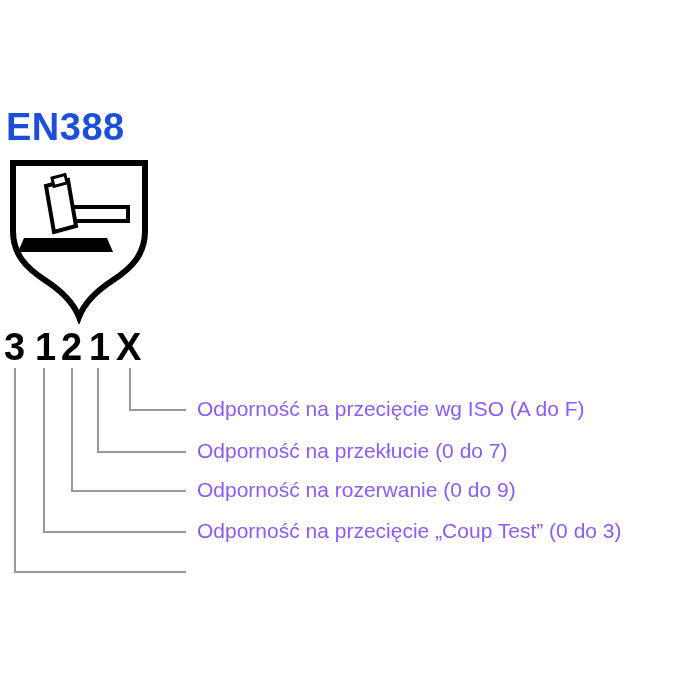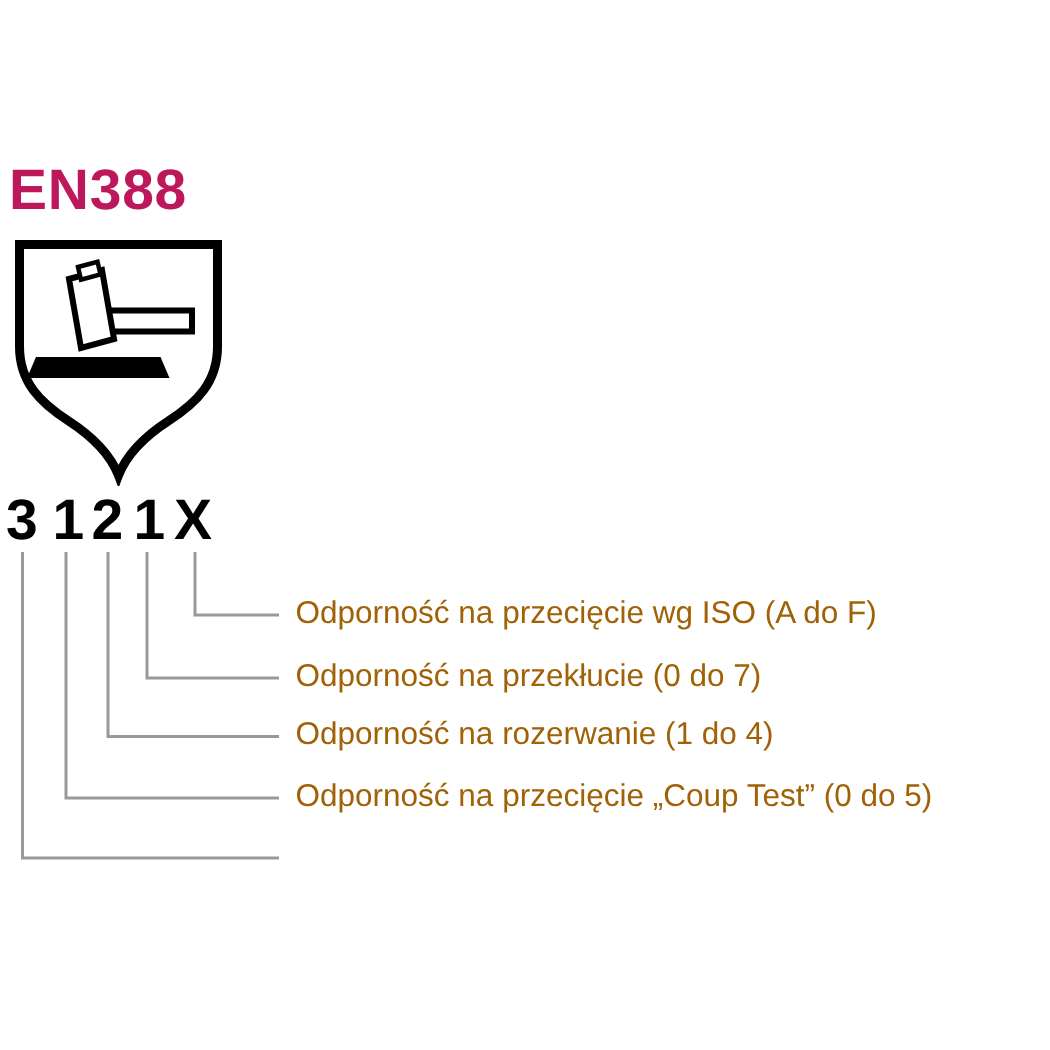--- a/index.html
+++ b/index.html
@@ -14,21 +14,21 @@
     background: #ffffff;
     font-family: "Liberation Sans", sans-serif;
     overflow: hidden;
   }
   .title {
     position: absolute;
     left: 6px;
     top: 106px;
     font-size: 38px;
     font-weight: bold;
-    color: #be185d;
+    color: #1d4ed8;
     letter-spacing: 0.5px;
   }
   .shield {
     position: absolute;
     left: 8px;
     top: 158px;
     width: 142px;
     height: 166px;
   }
   .digit {
@@ -48,21 +48,21 @@
     left: 0;
     top: 0;
     width: 700px;
     height: 700px;
     pointer-events: none;
   }
   .label {
     position: absolute;
     left: 197px;
     font-size: 21px;
-    color: #a16207;
+    color: #8b5cf6;
     white-space: nowrap;
   }
   .l1 { top: 397px; }
   .l2 { top: 439px; }
   .l3 { top: 478px; }
   .l4 { top: 519px; }
   .l5 { top: 559px; }
 </style>
 </head>
 <body>
@@ -88,16 +88,16 @@
   <svg class="connectors" viewBox="0 0 700 700" aria-hidden="true">
     <path d="M130,368 V410 H186" fill="none" stroke="#999999" stroke-width="2"></path>
     <path d="M98,368 V452 H186" fill="none" stroke="#999999" stroke-width="2"></path>
     <path d="M72,368 V491 H186" fill="none" stroke="#999999" stroke-width="2"></path>
     <path d="M44,368 V532 H186" fill="none" stroke="#999999" stroke-width="2"></path>
     <path d="M15,368 V572 H186" fill="none" stroke="#999999" stroke-width="2"></path>
   </svg>
 
   <div class="label l1">Odporność na przecięcie wg ISO (A do F)</div>
   <div class="label l2">Odporność na przekłucie (0 do 7)</div>
-  <div class="label l3">Odporność na rozerwanie (1 do 4)</div>
-  <div class="label l4">Odporność na przecięcie „Coup Test” (0 do 5)</div>
+  <div class="label l3">Odporność na rozerwanie (0 do 9)</div>
+  <div class="label l4">Odporność na przecięcie „Coup Test” (0 do 3)</div>
 
 </div>
 
 </body></html>

